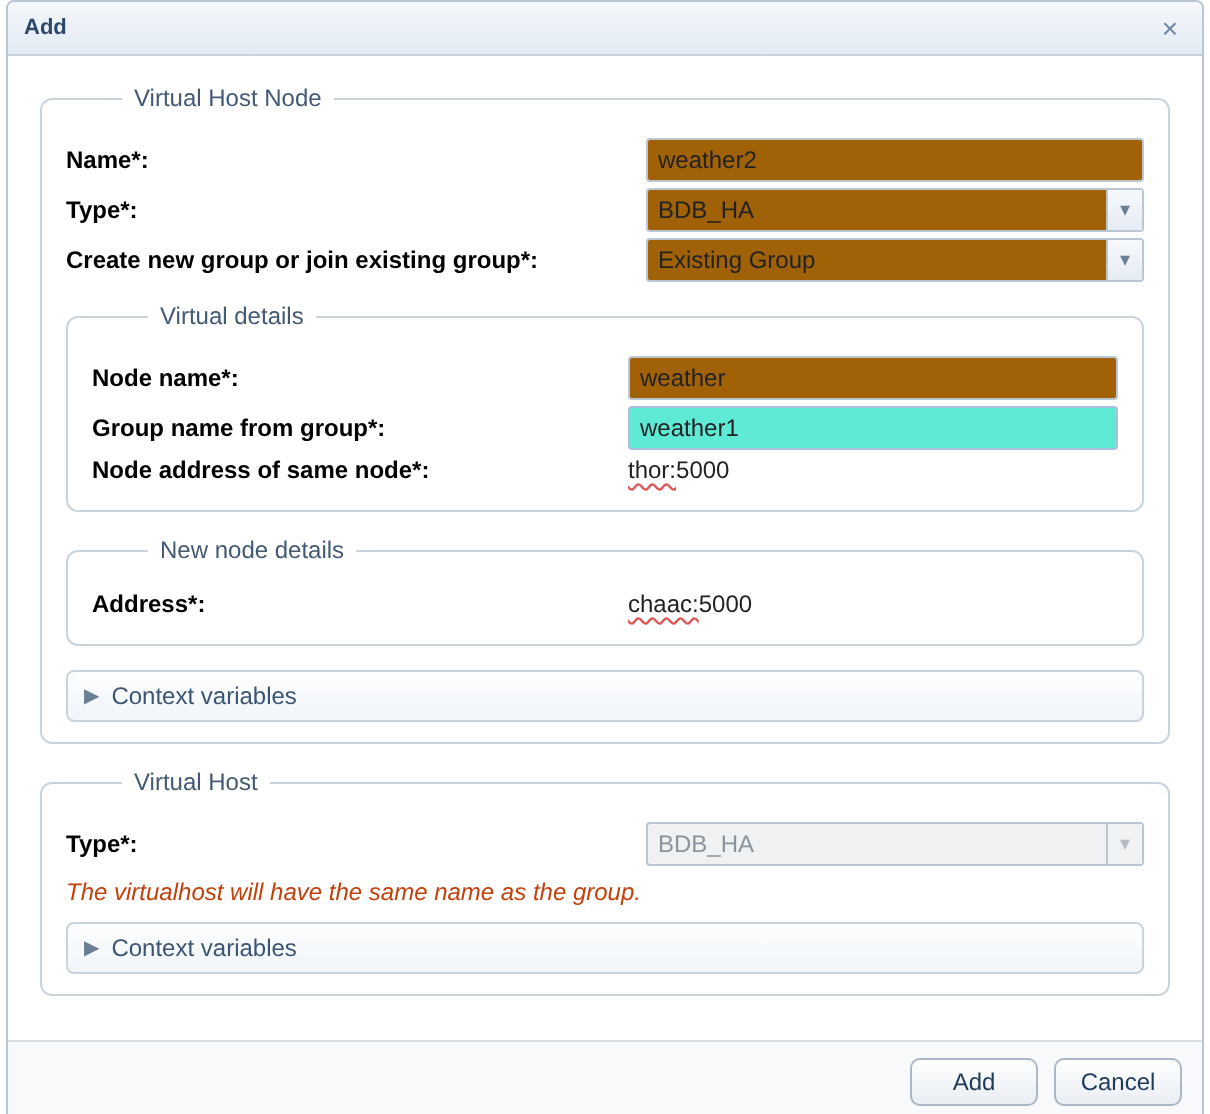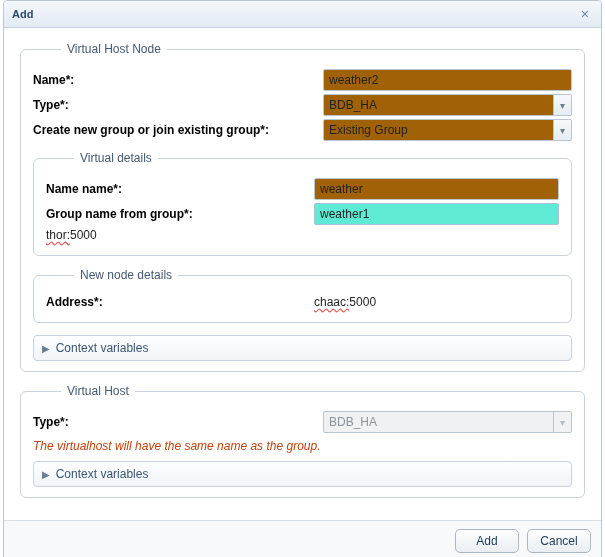--- a/index.html
+++ b/index.html
@@ -215,34 +215,35 @@
             <span>Existing Group</span>
             <span class="arrow">▾</span>
           </div>
         </div>
       </div>
 
       <fieldset class="grp" style="margin-top:10px">
         <legend>Virtual details</legend>
 
         <div class="row">
-          <div class="lab">Name name*:</div>
+          <div class="lab">Node name*:</div>
           <div class="fld">
             <input class="txt" type="text" value="weather" style="">
           </div>
         </div>
 
         <div class="row">
           <div class="lab">Group name from group*:</div>
           <div class="fld">
             <input class="txt hl" type="text" value="weather1" style="">
           </div>
         </div>
 
         <div class="row">
+          <div class="lab">Node address of same node*:</div>
           <div class="fld">
             <div class="txt" style="display:flex;align-items:center;gap:0">
               <span class="spellwavy">thor:</span>
                 <span>5000</span>
             </div>
           </div>
         </div>
       </fieldset>
 
       <fieldset class="grp" style="margin-top:10px">

